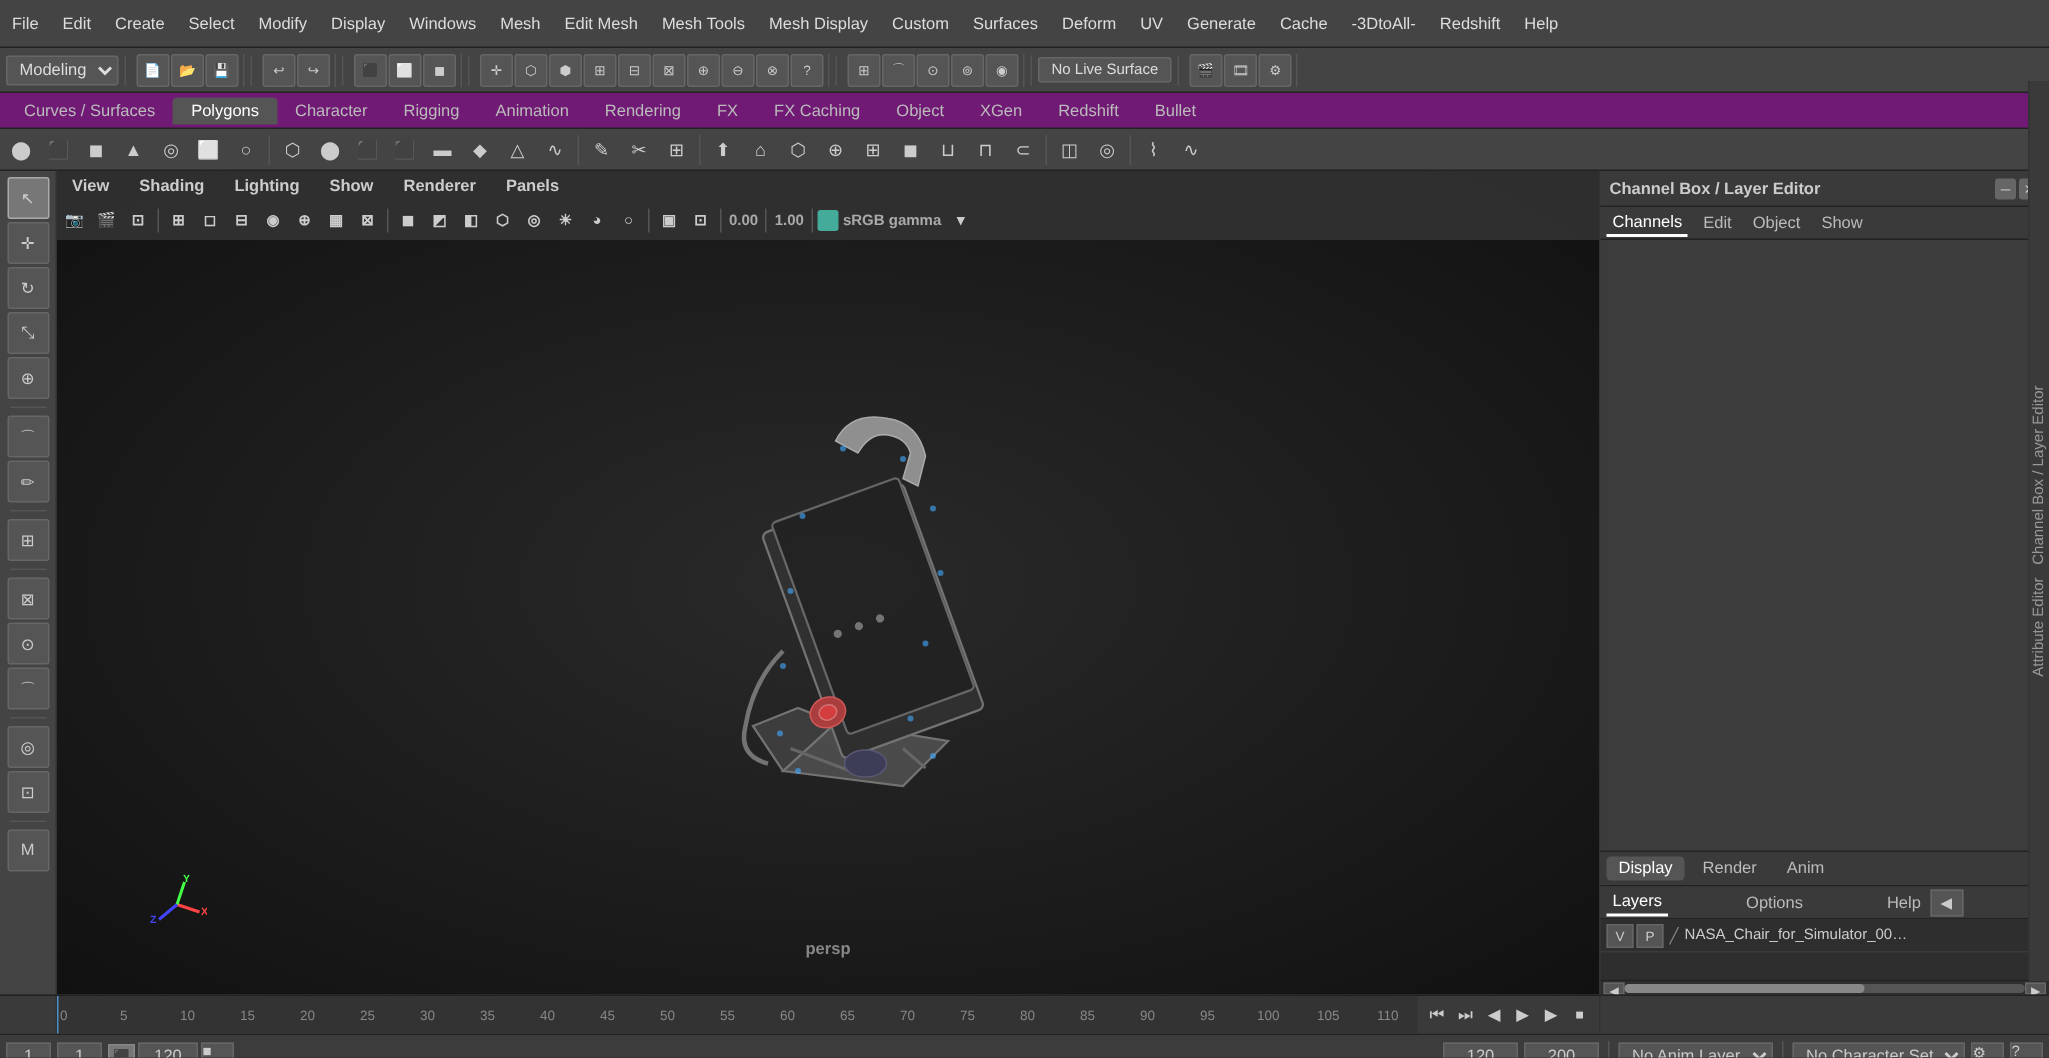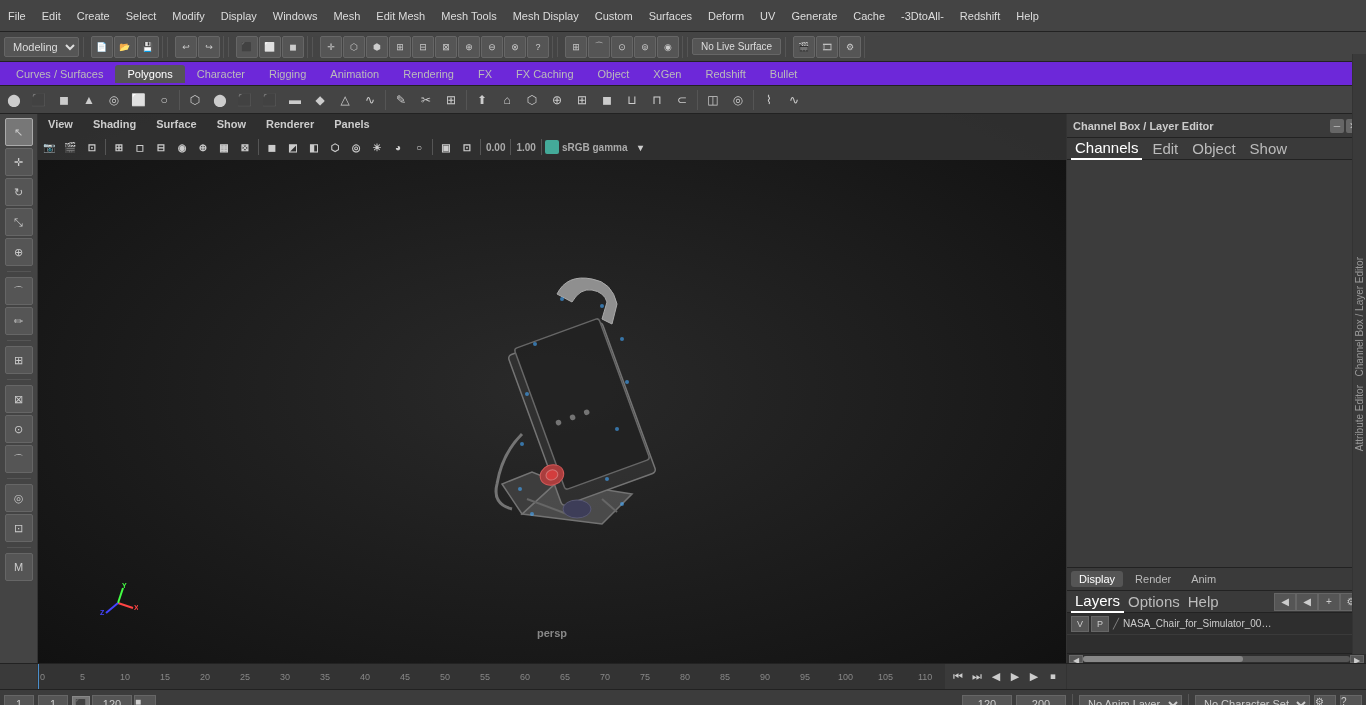--- a/index.html
+++ b/index.html
@@ -63,21 +63,21 @@
       font-size: 10px;
       padding: 2px 8px;
       border-radius: 2px;
       cursor: pointer;
       white-space: nowrap;
     }
 
     
     #tabrow {
       height: 24px;
-      background: #6d28d9;
+      background: #701a75;
       display: flex;
       align-items: center;
       border-bottom: 1px solid #222;
       padding: 0 4px;
     }
     .tab {
       padding: 3px 12px;
       cursor: pointer;
       font-size: 11px;
       color: #bbb;
@@ -227,21 +227,21 @@
     .cb-close-btn { width: 14px; height: 14px; background: #666; border: none; cursor: pointer; font-size: 9px; color: #ccc; border-radius: 2px; }
     #channel-box-tabs {
       height: 22px;
       background: #3a3a3a;
       display: flex;
       align-items: center;
       padding: 0 4px;
       gap: 6px;
       border-bottom: 1px solid #222;
     }
-    .cb-tab { font-size: 15px; color: #bbb; cursor: pointer; padding: 2px 4px; }
+    .cb-tab { font-size: 11px; color: #bbb; cursor: pointer; padding: 2px 4px; }
     .cb-tab.active { color: #fff; border-bottom: 2px solid #fff; }
     #channel-body {
       flex: 1;
       background: #3c3c3c;
     }
     
     #layer-tabs {
       height: 24px;
       background: #3a3a3a;
       display: flex;
@@ -259,20 +259,21 @@
       display: flex;
       align-items: center;
       padding: 0 4px;
       gap: 2px;
       border-bottom: 1px solid #222;
       justify-content: space-between;
     }
     .lt-row {
       display: flex;
       align-items: center;
+      gap: 48px;
     }
     #layer-list {
       background: #2e2e2e;
       flex: 0 0 40px;
     }
     .layer-item {
       height: 22px;
       display: flex;
       align-items: center;
       padding: 0 4px;
@@ -549,21 +550,21 @@
     <div class="lt-separator"></div>
     <div class="lt-btn" title="Maya">M</div>
   </div>
 
   <div id="viewport">
     <div id="viewport-inner">
 
       <div id="viewport-menu">
         <span class="vm-item">View</span>
         <span class="vm-item">Shading</span>
-        <span class="vm-item">Surface</span>
+        <span class="vm-item">Lighting</span>
         <span class="vm-item">Show</span>
         <span class="vm-item">Renderer</span>
         <span class="vm-item">Panels</span>
       </div>
 
       <div id="viewport-icons">
         <div class="vi-btn">📷</div>
         <div class="vi-btn">🎬</div>
         <div class="vi-btn">⊡</div>
         <div class="vi-spacer"></div>

